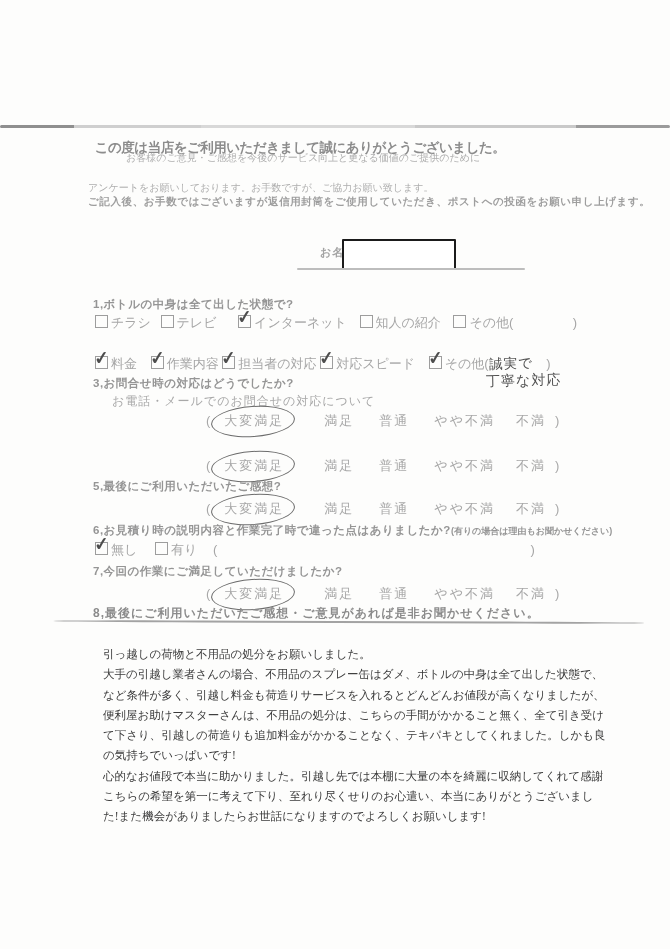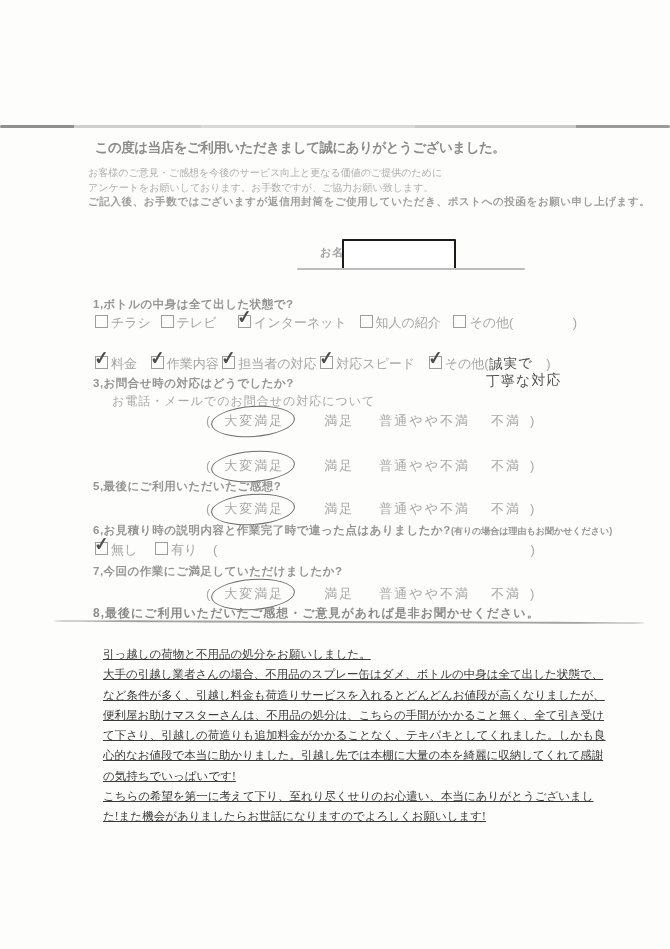--- a/index.html
+++ b/index.html
@@ -8,21 +8,21 @@
 
   
   .scanline{position:absolute;left:0;top:125px;width:670px;height:3px;
     background:linear-gradient(to right,#8f8f8f 0 11%,#cfcfcf 11% 30%,#d8d8d8 30% 62%,#c9c9c9 62% 86%,#9b9b9b 86% 100%);
     border-radius:2px;}
 
   .title{position:absolute;left:40px;top:139px;width:520px;text-align:center;
     font-size:13.5px;font-weight:bold;color:#8c8c8c;letter-spacing:-0.5px;white-space:nowrap;}
 
   .intro{position:absolute;left:88px;font-size:10px;color:#aeaeae;white-space:nowrap;letter-spacing:0px;}
-  .intro.l1{top:166px;}
+  .intro.l1{top:151px;margin-left:38px;}
   .intro.l2{top:181px;}
   .intro.l3{top:195px;font-weight:bold;color:#9e9e9e;font-size:10.5px;letter-spacing:0.6px;}
 
   .name-label{position:absolute;left:300px;top:245px;font-size:11px;color:#a3a3a3;font-weight:bold;letter-spacing:1px;margin-left:20px;}
   .name-box{position:absolute;left:342px;top:239px;width:110px;height:27px;background:#fff;
     border:2.5px solid #1b1b1b;border-radius:1px;}
   .name-underline{position:absolute;left:297px;top:268px;width:228px;height:2px;background:#bdbdbd;border-radius:1px;}
 
   .q-label{position:absolute;left:93px;font-size:11.5px;font-weight:bold;color:#959595;
     letter-spacing:0.5px;white-space:nowrap;}
@@ -41,32 +41,32 @@
   .q6-m{margin-left:14px;} .q6-paren{margin-left:12px;}
 
   .hand{font-size:13.5px;color:#4f4f4f;display:inline-block;transform:rotate(-2deg);letter-spacing:1px;}
   .hand-line2{position:absolute;left:486px;top:372px;font-size:14px;color:#515151;
     transform:rotate(-1deg);letter-spacing:1px;white-space:nowrap;}
 
   .sub-note{position:absolute;left:112px;font-size:12px;color:#a8a8a8;letter-spacing:1px;white-space:nowrap;}
 
   .rating{position:absolute;left:206px;font-size:13px;color:#a8a8a8;letter-spacing:2px;white-space:nowrap;}
   .rating .item{display:inline-block;position:relative;}
-  .r0{margin-left:12px;margin-right:40px;} .r1{margin-right:25px;} .r2{font-family:Liberation Serif, serif;}
+  .r0{margin-left:12px;margin-right:40px;} .r1{margin-right:25px;} .r2{margin-right:25px;font-family:Liberation Serif, serif;}
   .r3{margin-right:21px;} .r4{margin-right:9px;}
   .item.circled::after{content:"";position:absolute;left:-13px;right:-11px;top:-6px;bottom:-7px;
     border:1.6px solid #6d6d6d;border-radius:50%;transform:rotate(-4deg);}
 
   .q8{color:#8b8b8b;font-size:12px;letter-spacing:1px;}
   .separator{position:absolute;left:53px;top:621px;width:592px;height:2px;background:#a3a3a3;
     border-radius:50%/2px;transform:rotate(0.2deg);}
 
   .free{position:absolute;left:103px;top:644px;font-family:"Liberation Serif",serif;
     font-size:11.5px;color:#3a3a3a;line-height:20.3px;letter-spacing:0px;}
-  .free div{white-space:nowrap;text-decoration:underline;}
+  .free div{white-space:nowrap;}
 </style>
 </head>
 <body>
 
 <div class="sheet">
 
   <div class="scanline"></div>
 
   <div class="title">この度は当店をご利用いただきまして誠にありがとうございました。</div>
   <div class="intro l1">お客様のご意見・ご感想を今後のサービス向上と更なる価値のご提供のために</div>
@@ -129,19 +129,19 @@
 
   <div class="q-label q8" style="top:605px">8,最後にご利用いただいたご感想・ご意見があれば是非お聞かせください。</div>
   <div class="separator"></div>
 
   <div class="free">
     <div>引っ越しの荷物と不用品の処分をお願いしました。</div>
     <div>大手の引越し業者さんの場合、不用品のスプレー缶はダメ、ボトルの中身は全て出した状態で、</div>
     <div>など条件が多く、引越し料金も荷造りサービスを入れるとどんどんお値段が高くなりましたが、</div>
     <div>便利屋お助けマスターさんは、不用品の処分は、こちらの手間がかかること無く、全て引き受け</div>
     <div>て下さり、引越しの荷造りも追加料金がかかることなく、テキパキとしてくれました。しかも良</div>
+    <div>の気持ちでいっぱいです!</div>
     <div>心的なお値段で本当に助かりました。引越し先では本棚に大量の本を綺麗に収納してくれて感謝</div>
-    <div>の気持ちでいっぱいです!</div>
     <div>こちらの希望を第一に考えて下り、至れり尽くせりのお心遣い、本当にありがとうございまし</div>
     <div>た!また機会がありましたらお世話になりますのでよろしくお願いします!</div>
   </div>
 
 </div>
 
 </body></html>

